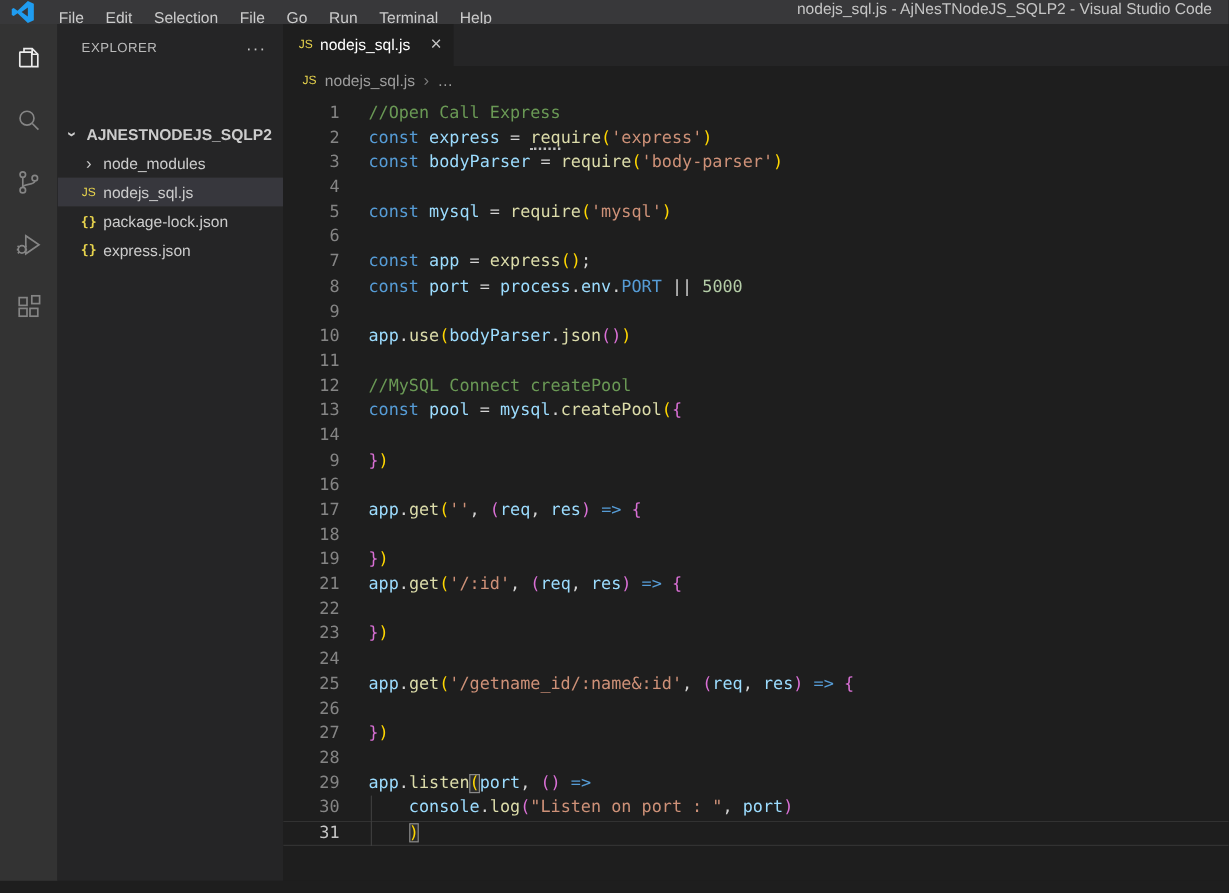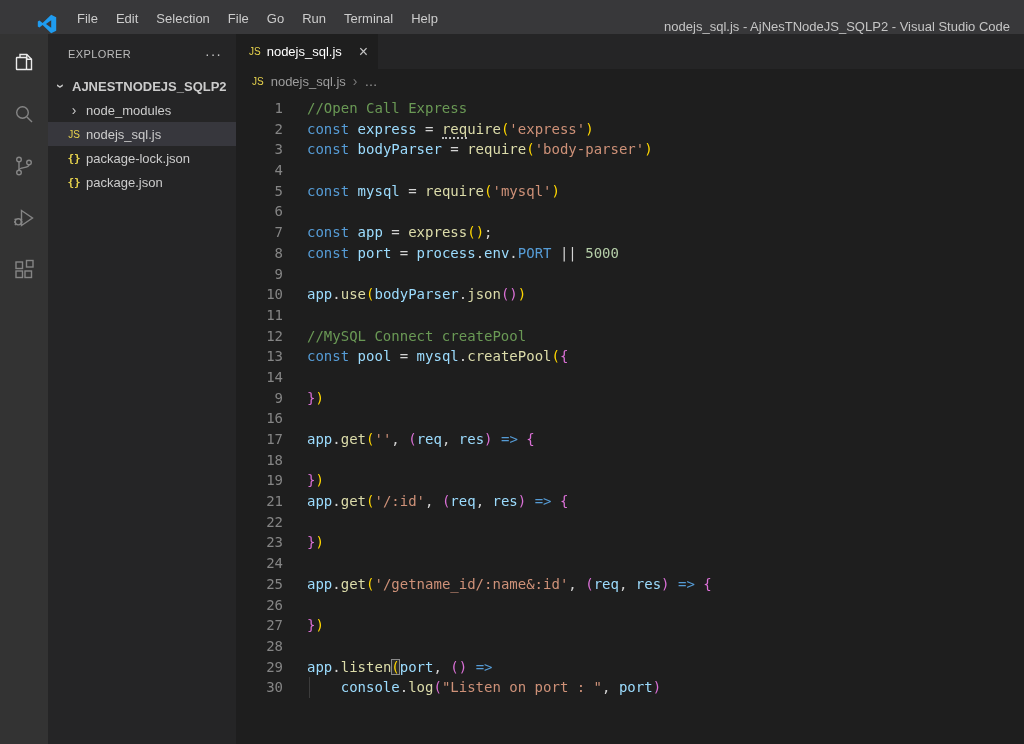--- a/index.html
+++ b/index.html
@@ -5,41 +5,41 @@
   * { box-sizing: border-box; }
   html,body { margin:0; padding:0; }
   body {
     width:1024px; height:744px; overflow:hidden;
     background:#1e1e1e;
     font-family:"Liberation Sans", sans-serif;
     -webkit-font-smoothing:antialiased;
   }
 
   
-  .titlebar { height:34px; background:#38383a; display:flex; align-items:flex-end; color:#cccccc; font-size:13px;padding-left:28px; }
+  .titlebar { height:20px; background:#38383a; display:flex; align-items:flex-start; color:#cccccc; font-size:13px; }
   .logo { width:20px; height:20px; margin:0 11px 0 9px; flex:none; }
   .menu { display:flex; list-style:none; margin:0; padding:0; }
   .menu li { padding:0 9px; line-height:30px; cursor:default; }
   .win-title { flex:1; text-align:right; padding-right:14px; white-space:nowrap; overflow:hidden; color:#c5c5c5; }
 
   
   .main { display:flex; height:714px; }
 
   
   .activitybar { width:48px; background:#333333; flex:none; display:flex; flex-direction:column; align-items:center; padding-top:16px; gap:28px; }
   .ab-item { width:24px; height:24px; cursor:pointer; }
   .ab-item svg { width:24px; height:24px; stroke:#858585; fill:none; stroke-width:1.4; }
   .ab-item.active svg { stroke:#ececec; }
 
   
   .sidebar { width:188px; background:#252526; flex:none; color:#cccccc; overflow:hidden; }
   .sb-header { height:40px; display:flex; align-items:center; padding:0 14px 0 20px; font-size:11px; color:#bbbbbb; letter-spacing:.4px; }
   .sb-header-label { flex:1; }
   .sb-actions { color:#c5c5c5; font-size:14px; cursor:pointer; letter-spacing:1px; }
-  .root-row { height:24px; display:flex; align-items:center; padding-left:6px; gap:4px; font-size:13px; font-weight:bold; cursor:pointer; }
+  .root-row { height:24px; display:flex; align-items:center; padding-left:6px; gap:4px; font-size:13px; font-weight:bold; cursor:pointer;margin-top:40px; }
   .file-row { height:24px; display:flex; align-items:center; padding-left:19px; gap:5px; font-size:13px; cursor:pointer; white-space:nowrap; }
   .file-row.selected { background:#37373d; }
   .chev { display:inline-block; width:14px; text-align:center; color:#cccccc; font-size:14px; line-height:14px; }
   .chev.down { transform:rotate(90deg); }
   .badge-js { color:#e8d44d; font-weight:normal; font-size:10px; width:14px; text-align:center; flex:none; }
   .badge-json { color:#e8d44d; font-weight:bold; font-size:11px; width:14px; text-align:center; font-family:"DejaVu Sans Mono", monospace; flex:none; }
 
   
   .editor { flex:1; min-width:0; display:flex; flex-direction:column; background:#1e1e1e; }
   .tabs { height:35px; background:#252526; display:flex; flex:none; }
@@ -140,21 +140,21 @@
         <div class="file-row selected">
           <span class="badge-js">JS</span>
           <span>nodejs_sql.js</span>
         </div>
         <div class="file-row">
           <span class="badge-json">{}</span>
           <span>package-lock.json</span>
         </div>
         <div class="file-row">
           <span class="badge-json">{}</span>
-          <span>package.json</span>
+          <span>express.json</span>
         </div>
       </div>
   </div>
 
   <div class="editor">
     <div class="tabs">
       <div class="tab">
         <span class="badge-js">JS</span>
         <span>nodejs_sql.js</span>
         <span class="tab-close">×</span>
@@ -190,16 +190,17 @@
           <div class="code-line"><span class="ln">21</span><span class="lc"><span class="tk-var" style="color: rgb(156, 220, 254);">app</span><span class="tk-pl" style="color: rgb(212, 212, 212);">.</span><span class="tk-fn" style="color: rgb(220, 220, 170);">get</span><span class="tk-b1" style="color: rgb(255, 215, 0);">(</span><span class="tk-str" style="color: rgb(206, 145, 120);">'/:id'</span><span class="tk-pl" style="color: rgb(212, 212, 212);">, </span><span class="tk-b2" style="color: rgb(218, 112, 214);">(</span><span class="tk-var" style="color: rgb(156, 220, 254);">req</span><span class="tk-pl" style="color: rgb(212, 212, 212);">, </span><span class="tk-var" style="color: rgb(156, 220, 254);">res</span><span class="tk-b2" style="color: rgb(218, 112, 214);">)</span><span class="tk-pl" style="color: rgb(212, 212, 212);"> </span><span class="tk-kw" style="color: rgb(86, 156, 214);">=&gt;</span><span class="tk-pl" style="color: rgb(212, 212, 212);"> </span><span class="tk-b2" style="color: rgb(218, 112, 214);">{</span></span></div>
           <div class="code-line"><span class="ln">22</span><span class="lc"></span></div>
           <div class="code-line"><span class="ln">23</span><span class="lc"><span class="tk-b2" style="color: rgb(218, 112, 214);">}</span><span class="tk-b1" style="color: rgb(255, 215, 0);">)</span></span></div>
           <div class="code-line"><span class="ln">24</span><span class="lc"></span></div>
           <div class="code-line"><span class="ln">25</span><span class="lc"><span class="tk-var" style="color: rgb(156, 220, 254);">app</span><span class="tk-pl" style="color: rgb(212, 212, 212);">.</span><span class="tk-fn" style="color: rgb(220, 220, 170);">get</span><span class="tk-b1" style="color: rgb(255, 215, 0);">(</span><span class="tk-str" style="color: rgb(206, 145, 120);">'/getname_id/:name&amp;:id'</span><span class="tk-pl" style="color: rgb(212, 212, 212);">, </span><span class="tk-b2" style="color: rgb(218, 112, 214);">(</span><span class="tk-var" style="color: rgb(156, 220, 254);">req</span><span class="tk-pl" style="color: rgb(212, 212, 212);">, </span><span class="tk-var" style="color: rgb(156, 220, 254);">res</span><span class="tk-b2" style="color: rgb(218, 112, 214);">)</span><span class="tk-pl" style="color: rgb(212, 212, 212);"> </span><span class="tk-kw" style="color: rgb(86, 156, 214);">=&gt;</span><span class="tk-pl" style="color: rgb(212, 212, 212);"> </span><span class="tk-b2" style="color: rgb(218, 112, 214);">{</span></span></div>
           <div class="code-line"><span class="ln">26</span><span class="lc"></span></div>
           <div class="code-line"><span class="ln">27</span><span class="lc"><span class="tk-b2" style="color: rgb(218, 112, 214);">}</span><span class="tk-b1" style="color: rgb(255, 215, 0);">)</span></span></div>
           <div class="code-line"><span class="ln">28</span><span class="lc"></span></div>
           <div class="code-line"><span class="ln">29</span><span class="lc"><span class="tk-var" style="color: rgb(156, 220, 254);">app</span><span class="tk-pl" style="color: rgb(212, 212, 212);">.</span><span class="tk-fn" style="color: rgb(220, 220, 170);">listen</span><span class="tk-b1 tk-match" style="color: rgb(255, 215, 0);">(</span><span class="tk-var" style="color: rgb(156, 220, 254);">port</span><span class="tk-pl" style="color: rgb(212, 212, 212);">, </span><span class="tk-b2" style="color: rgb(218, 112, 214);">(</span><span class="tk-b2" style="color: rgb(218, 112, 214);">)</span><span class="tk-pl" style="color: rgb(212, 212, 212);"> </span><span class="tk-kw" style="color: rgb(86, 156, 214);">=&gt;</span></span></div>
           <div class="code-line"><span class="ln">30</span><span class="lc guided"><span class="tk-pl" style="color: rgb(212, 212, 212);">    </span><span class="tk-var" style="color: rgb(156, 220, 254);">console</span><span class="tk-pl" style="color: rgb(212, 212, 212);">.</span><span class="tk-fn" style="color: rgb(220, 220, 170);">log</span><span class="tk-b2" style="color: rgb(218, 112, 214);">(</span><span class="tk-str" style="color: rgb(206, 145, 120);">"Listen on port : "</span><span class="tk-pl" style="color: rgb(212, 212, 212);">, </span><span class="tk-var" style="color: rgb(156, 220, 254);">port</span><span class="tk-b2" style="color: rgb(218, 112, 214);">)</span></span></div>
+          <div class="code-line current"><span class="ln">31</span><span class="lc guided"><span class="tk-pl" style="color: rgb(212, 212, 212);">    </span><span class="tk-b1 tk-match" style="color: rgb(255, 215, 0);">)</span></span></div>
         </div>
     </div>
   </div>
 </div>
 
 </body></html>

